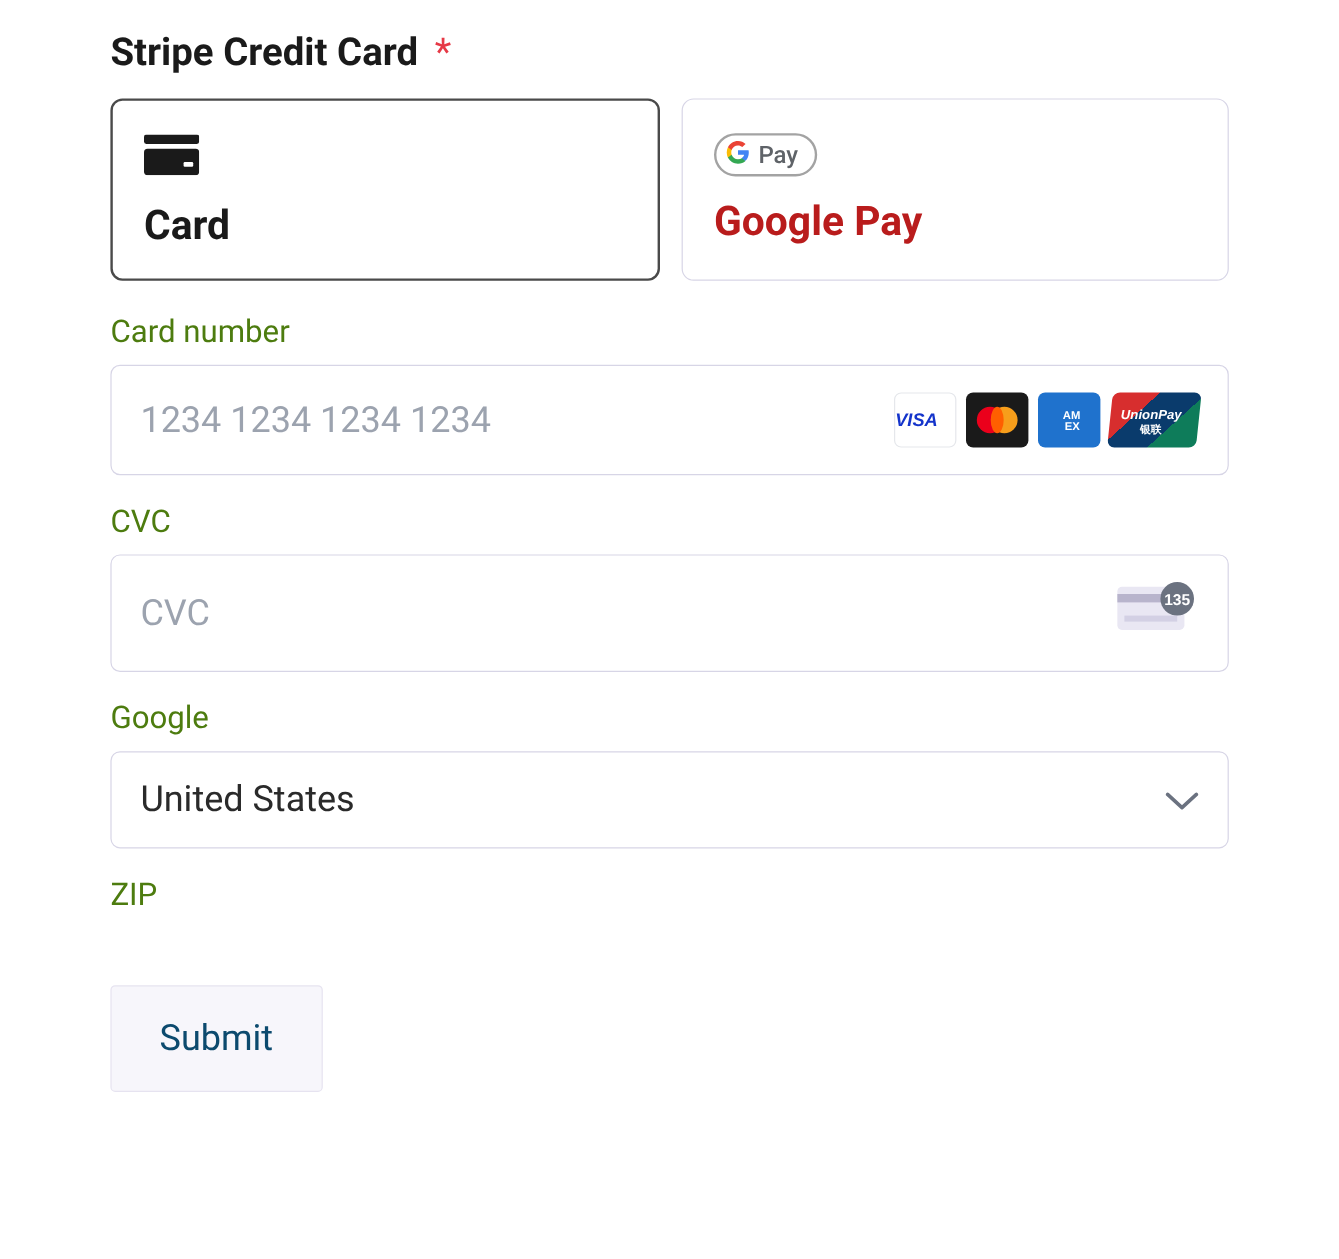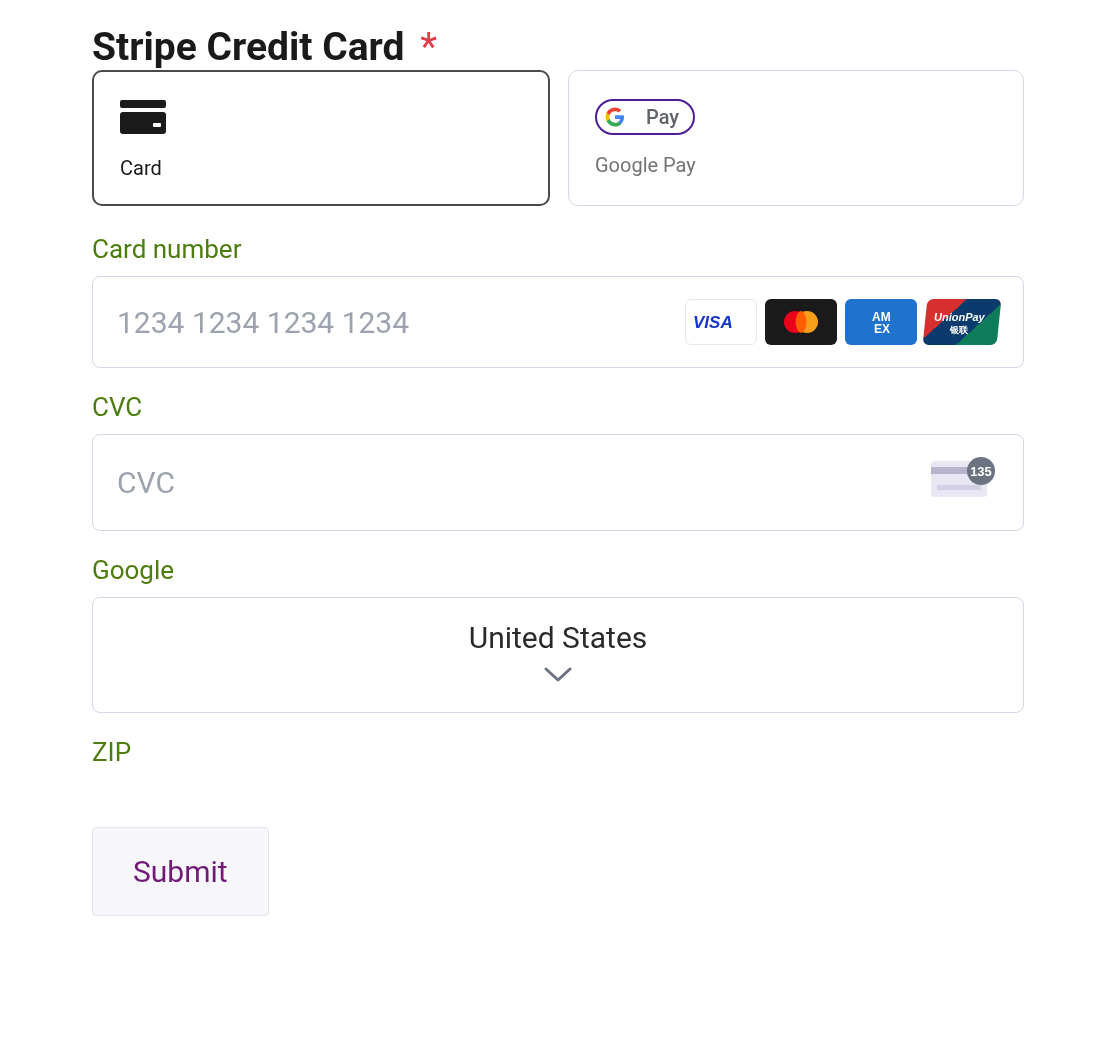--- a/index.html
+++ b/index.html
@@ -3,23 +3,24 @@
 <meta charset="utf-8">
 <style>
   * { box-sizing: border-box; margin: 0; padding: 0; }
   body {
     font-family: -apple-system, BlinkMacSystemFont, "Segoe UI", Roboto, Helvetica, Arial, sans-serif;
     background: #fff;
     padding: 24px 92px;
     width: 1116px;
   }
   .heading {
-    font-size: 39px;
+    font-size: 32px;
     font-weight: 700;
     color: #1a1a1a;
+    margin-bottom: 20px;
   }
   .req-star { color: #e63946; font-weight: 400; margin-left: 6px; }
 
   .method-row {
     display: flex;
     gap: 18px;
     margin-bottom: 28px;
   }
   .method-tile {
     flex: 1;
@@ -30,25 +31,25 @@
     background: #fff;
     display: flex;
     flex-direction: column;
     gap: 18px;
     align-items: flex-start;
   }
   .method-tile.selected {
     border: 2px solid #4a4a4a;
   }
   .method-tile .title {
-    font-size: 20px;
-    font-weight: 400;
+    font-size: 34px;
+    font-weight: 700;
     color: #1a1a1a;
   }
-  .method-tile:not(.selected) .title { color: #737373; }
+  .method-tile:not(.selected) .title { color: #b91c1c; }
 
   .field-label {
     font-size: 26px;
     color: #4d7c0f;
     margin-bottom: 12px;
     font-weight: 400;
   }
 
   .input-box {
     width: 100%;
@@ -76,62 +77,60 @@
 
   .two-col {
     display: flex;
     gap: 28px;
     margin-top: 24px;
   }
   .two-col > div { flex: 1; }
 
   .card-brands { display: flex; gap: 8px; align-items: center; }
   .brand {
-    width: 72px; height: 46px; border-radius: 6px;
+    width: 52px; height: 46px; border-radius: 6px;
     display: flex; align-items: center; justify-content: center;
     font-size: 14px; font-weight: 700;
   }
 
   .country-select {
     width: 100%;
     border: 1px solid #d7d5e6;
     border-radius: 8px;
     background: #fff;
     font-size: 30px;
     color: #2a2a2a;
     padding: 22px 24px;
     display: flex;
     align-items: center;
     justify-content: space-between;
     cursor: pointer;
-    flex-direction: column;
   }
 
   .submit-btn {
     margin-top: 48px;
     border: 1px solid #e6e3f0;
     background: #f7f6fb;
     font-size: 30px;
-    color: #701a75;
+    color: #0c4a6e;
     padding: 26px 40px;
     border-radius: 4px;
     cursor: pointer;
     font-family: inherit;
   }
 
   .field-block { margin-top: 24px; }
 
   
   .gpay-pill {
-    border: 2px solid #4c1d95;
+    border: 2px solid #a3a3a3;
     border-radius: 999px;
     padding: 4px 14px 4px 8px;
     display: inline-flex;
-    align-items: center;
-    gap: 21px;
+    gap: 7px;
     font-size: 20px;
     color: #5f6368;
     font-weight: 500;
   }
 </style>
 </head>
 <body>
 
 
 

